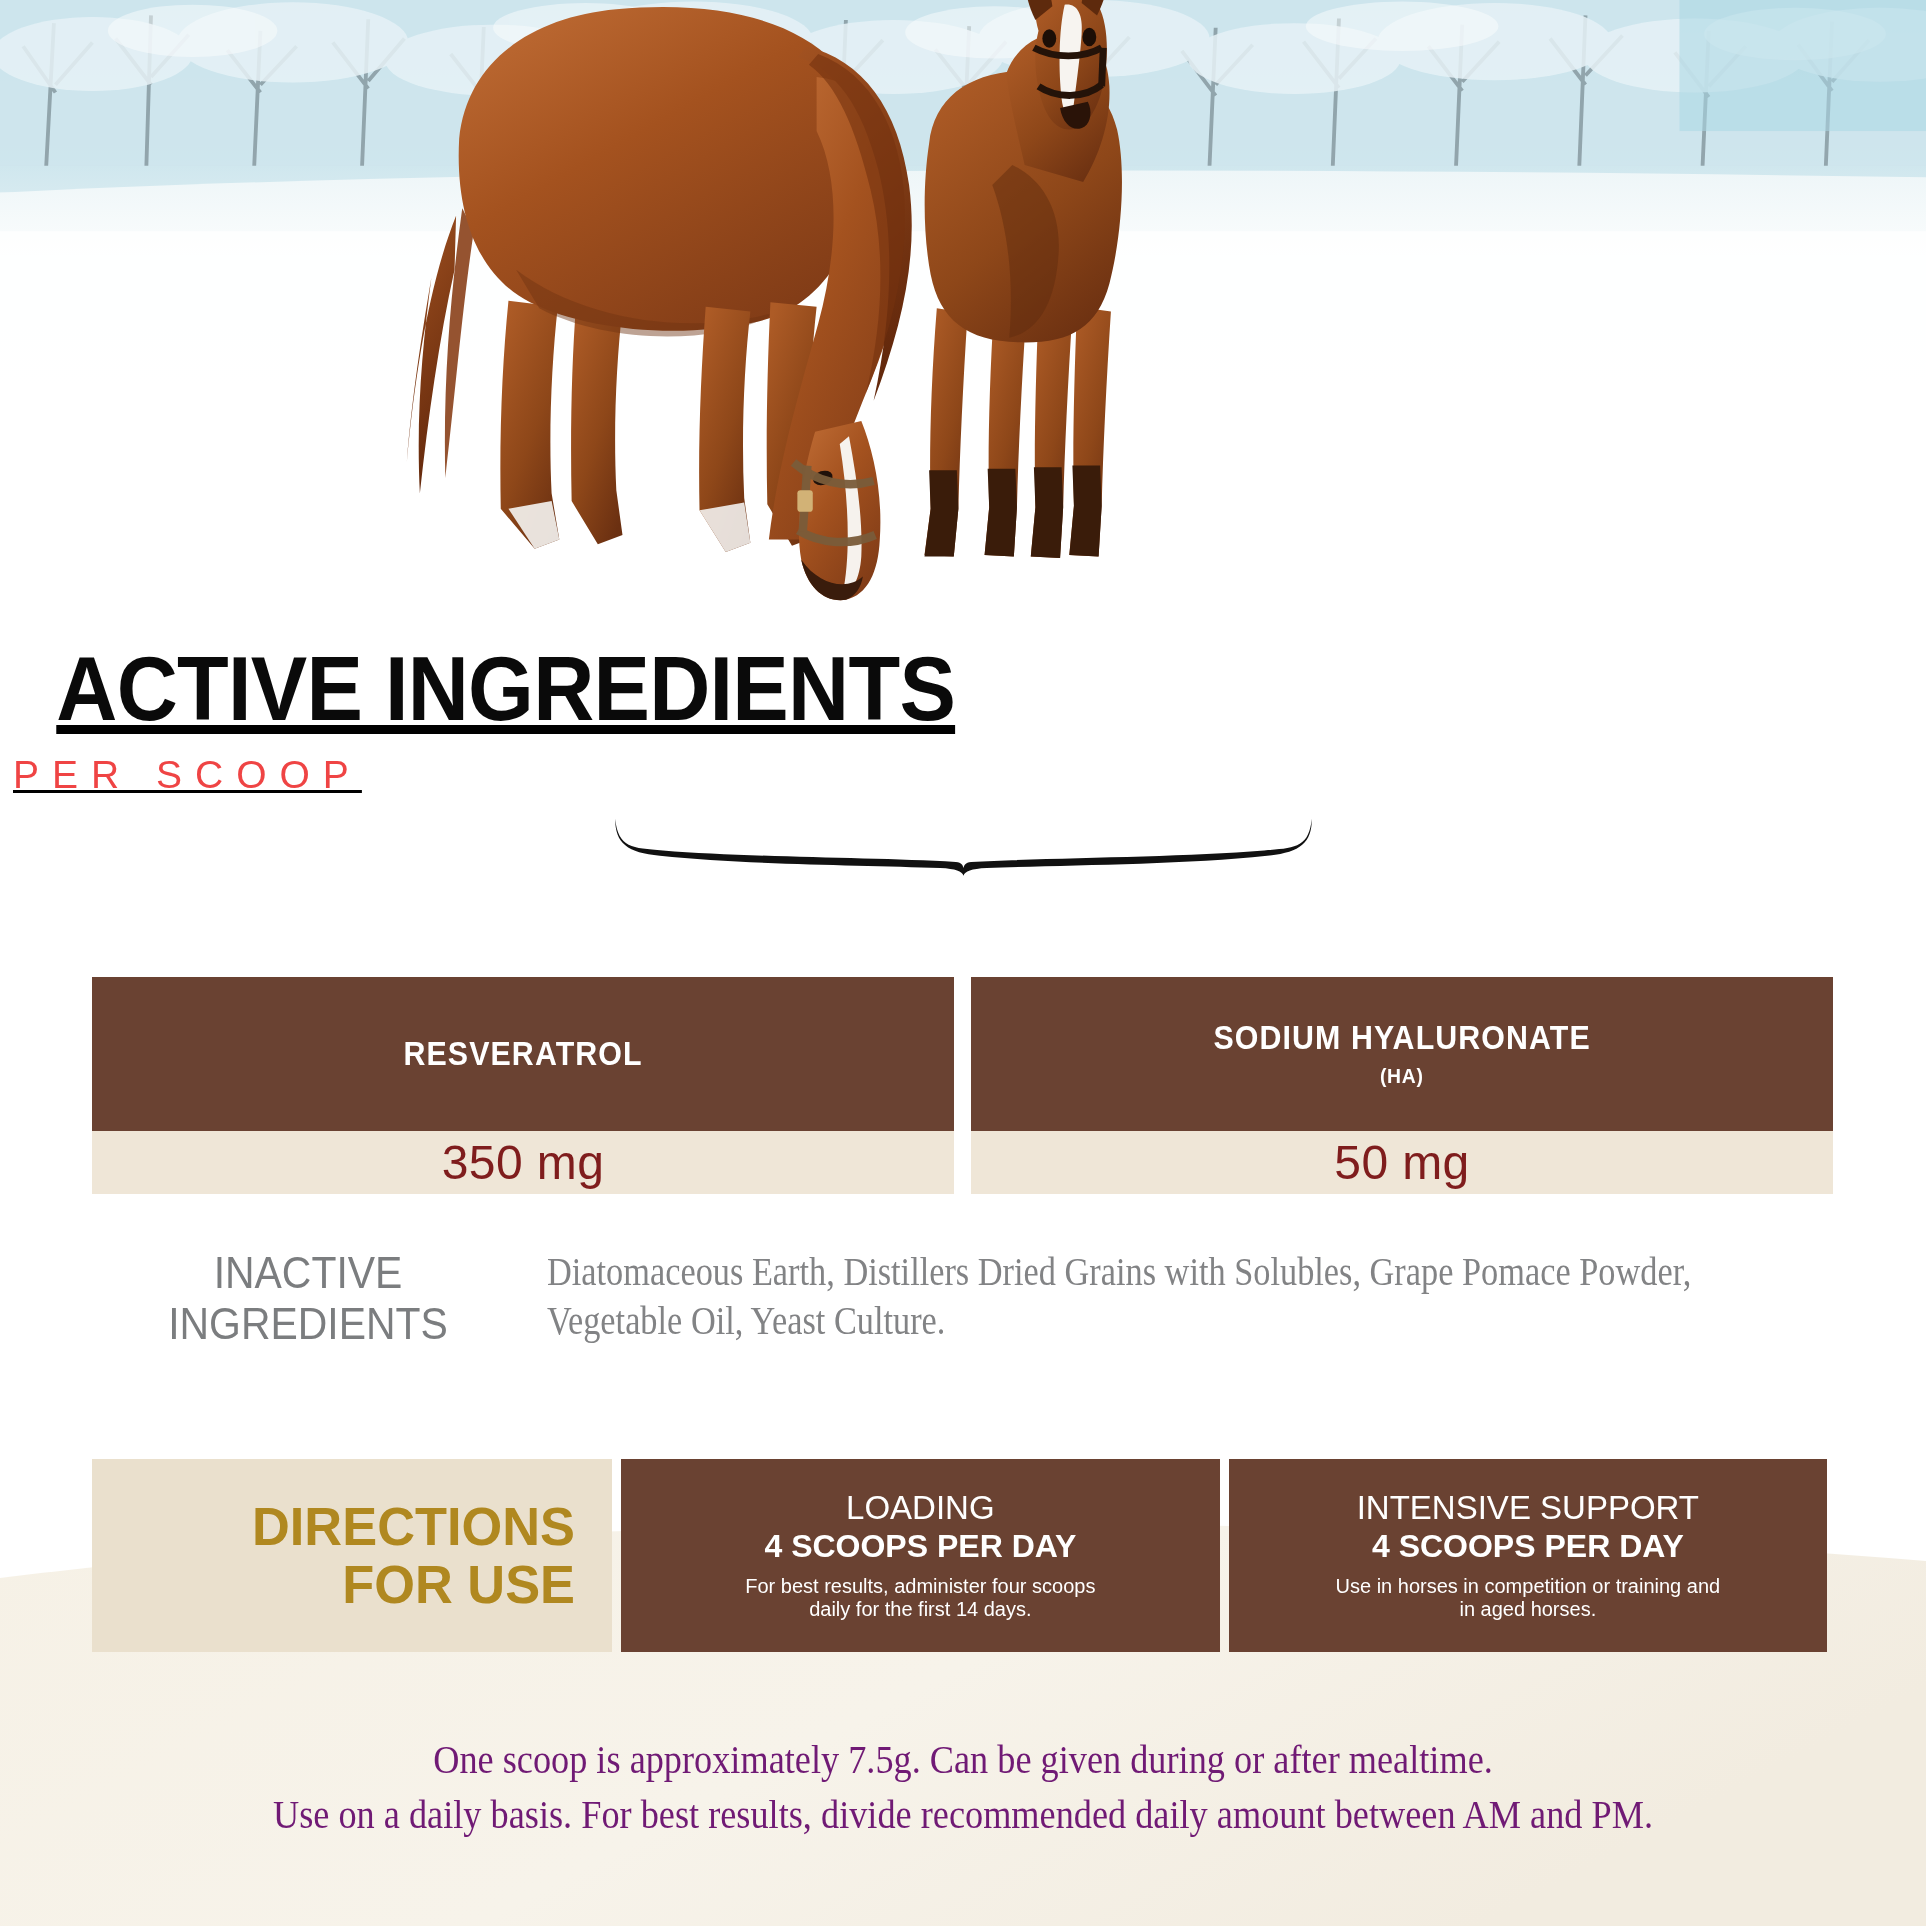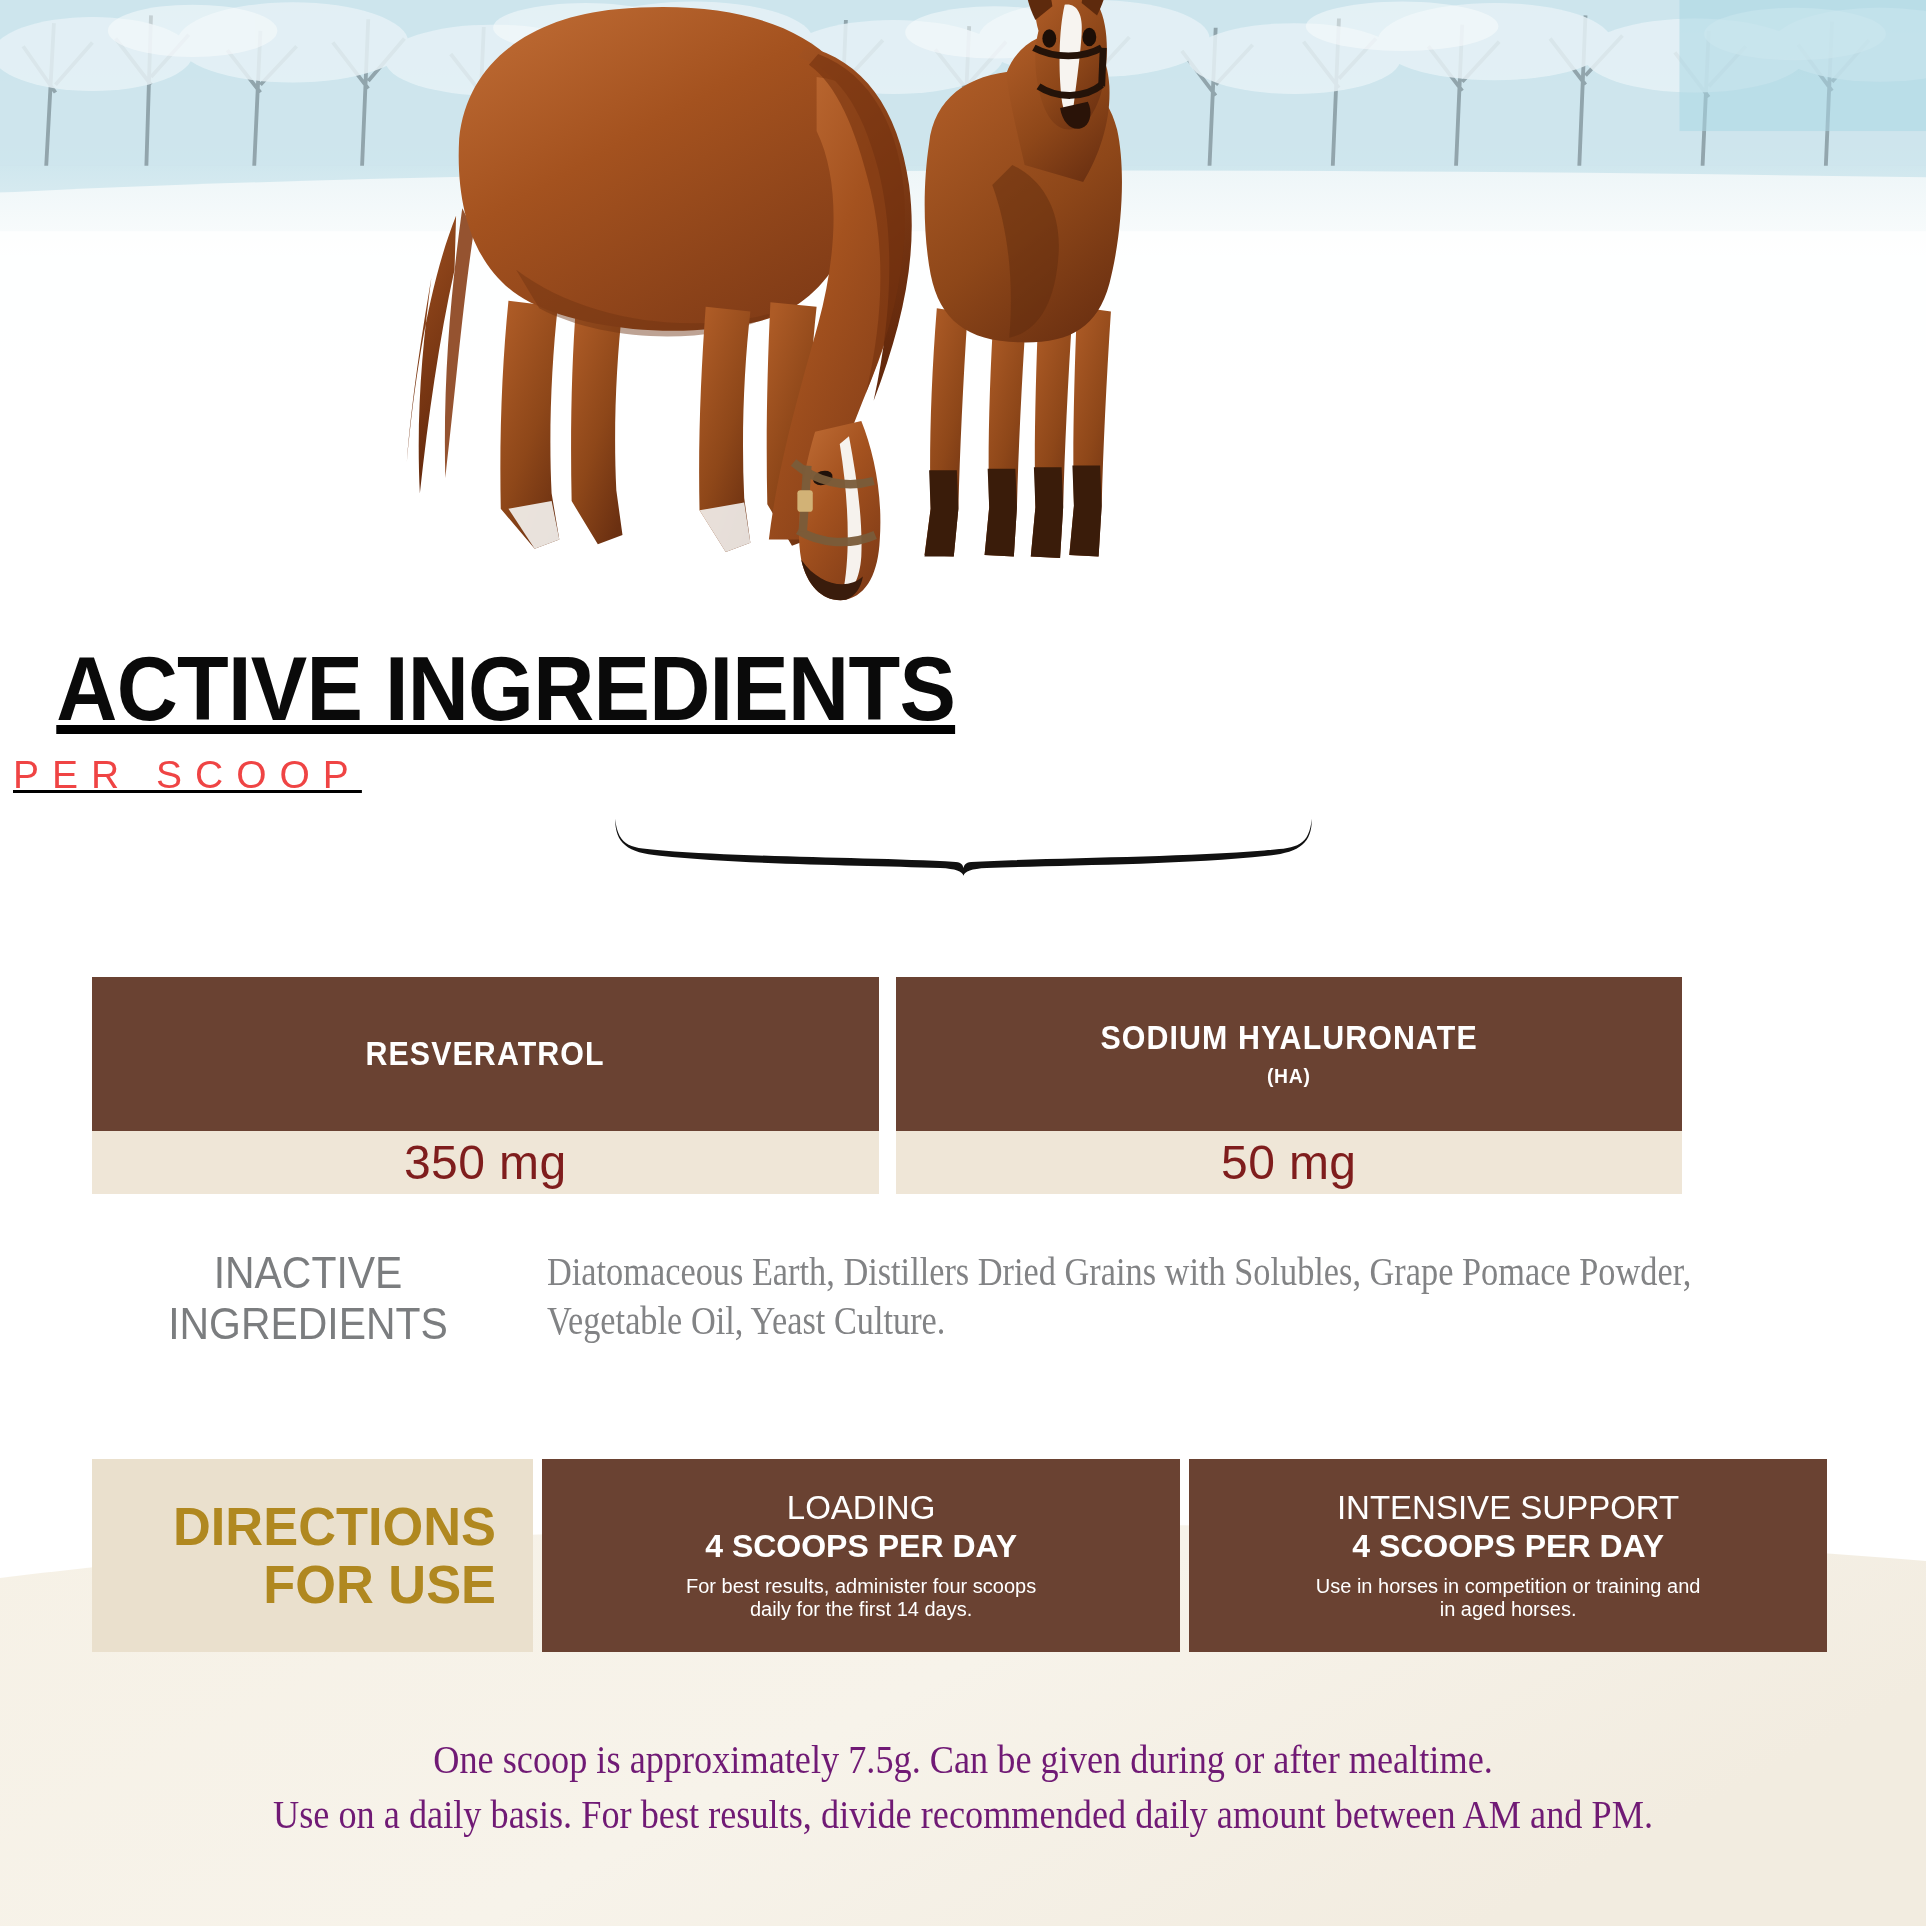--- a/index.html
+++ b/index.html
@@ -36,21 +36,21 @@
     font-weight:normal;
     font-size:39px;
     letter-spacing:13px;
     color:#ef4444;
     text-indent:13px;
   }
   .flourish{position:absolute;left:50%;top:814px;width:709px;height:62px;margin-left:-354px;}
   .flourish svg{display:block;width:709px;height:62px;}
 
   
-  .ing-row{position:absolute;left:92px;top:977px;width:1590px;display:flex;gap:17px;}
+  .ing-row{position:absolute;left:92px;top:977px;width:1741px;display:flex;gap:17px;}
   .ing-col{flex:1 1 0;display:flex;flex-direction:column;}
   .ing-head{
     background:#6a4232;
     height:154px;
     display:flex;flex-direction:column;
     align-items:center;justify-content:center;
     color:#ffffff;
   }
   .ing-name{
     font-weight:bold;font-size:33px;letter-spacing:1.2px;
@@ -92,21 +92,21 @@
     width:1441px;
   }
 
   
   .swoosh{position:absolute;left:0;top:1487px;width:1926px;height:447px;}
   .swoosh svg{display:block;width:1926px;height:447px;}
 
   
   .dir-row{position:absolute;left:92px;top:1459px;width:1735px;height:193px;display:flex;gap:9.2px;}
   .dir-title{
-    width:441px;
+    width:520px;
     background:#eae0cd;
     display:flex;flex-direction:column;
     align-items:flex-end;justify-content:center;
     padding-right:37px;box-sizing:border-box;
     color:#b08820;
   }
   .dir-title span{
     font-size:54px;font-weight:bold;line-height:1.06;letter-spacing:0px;
     transform:scaleX(0.97);transform-origin:right center;display:block;text-align:right;
   }

